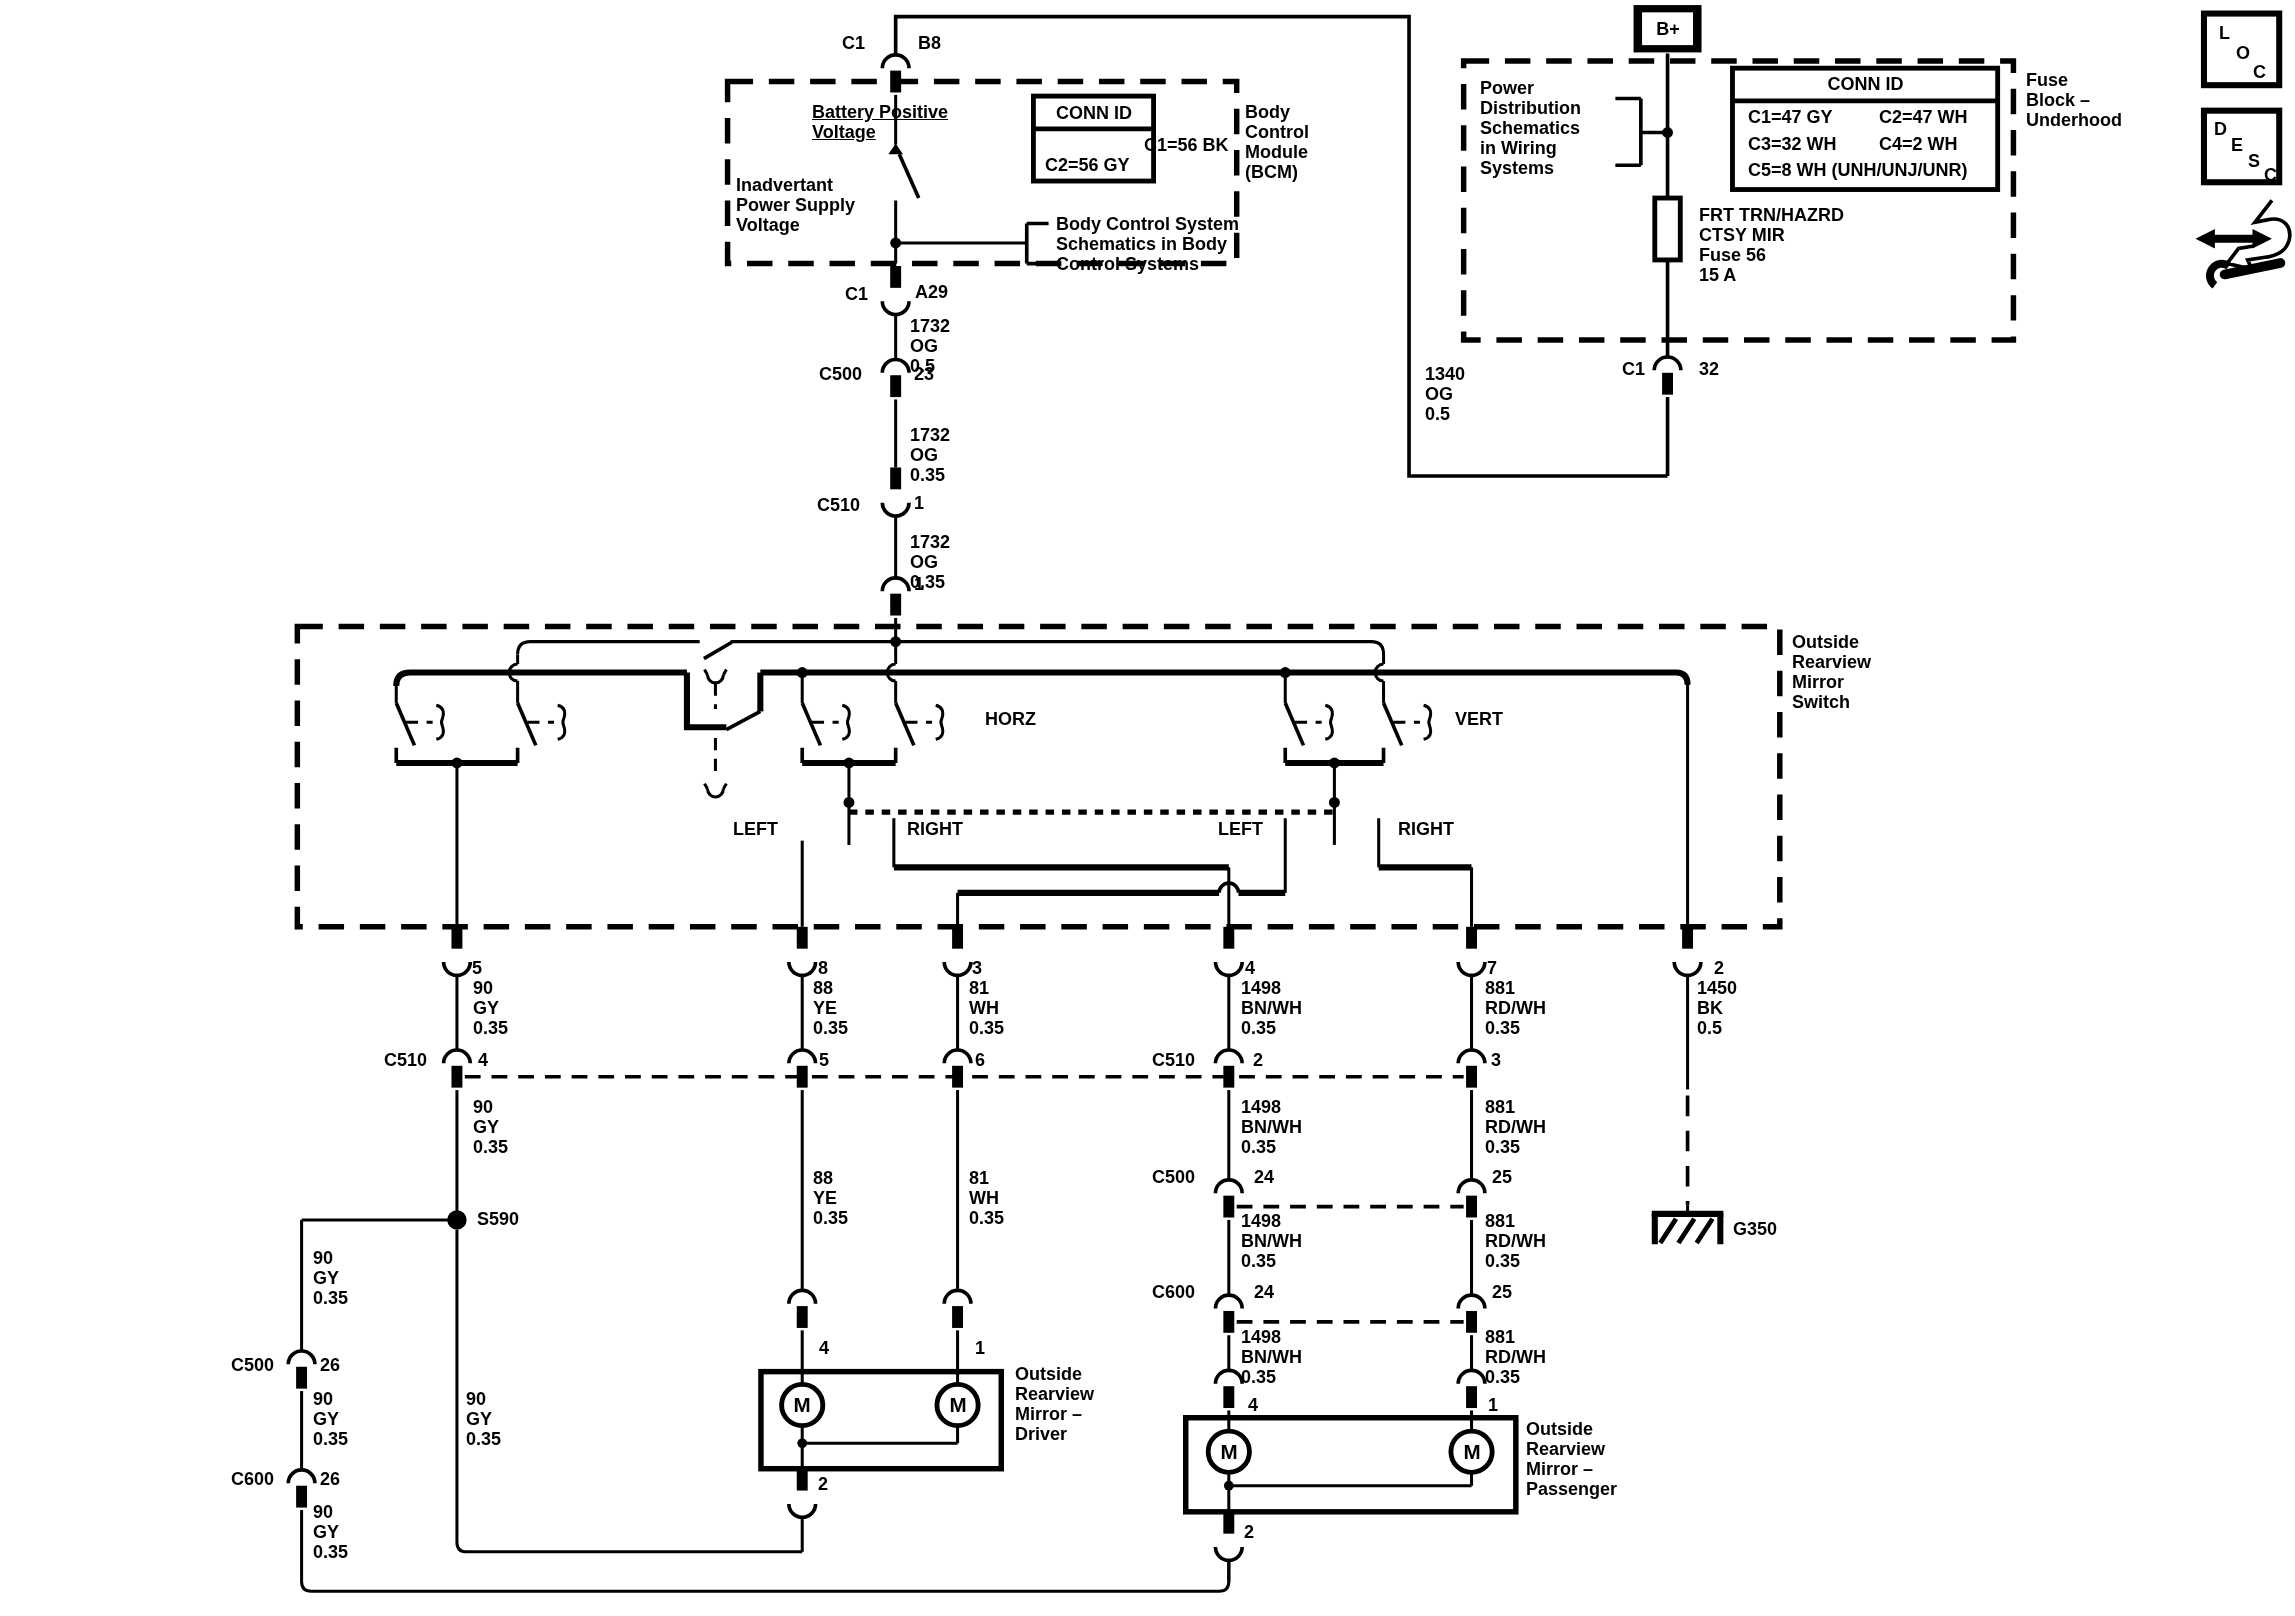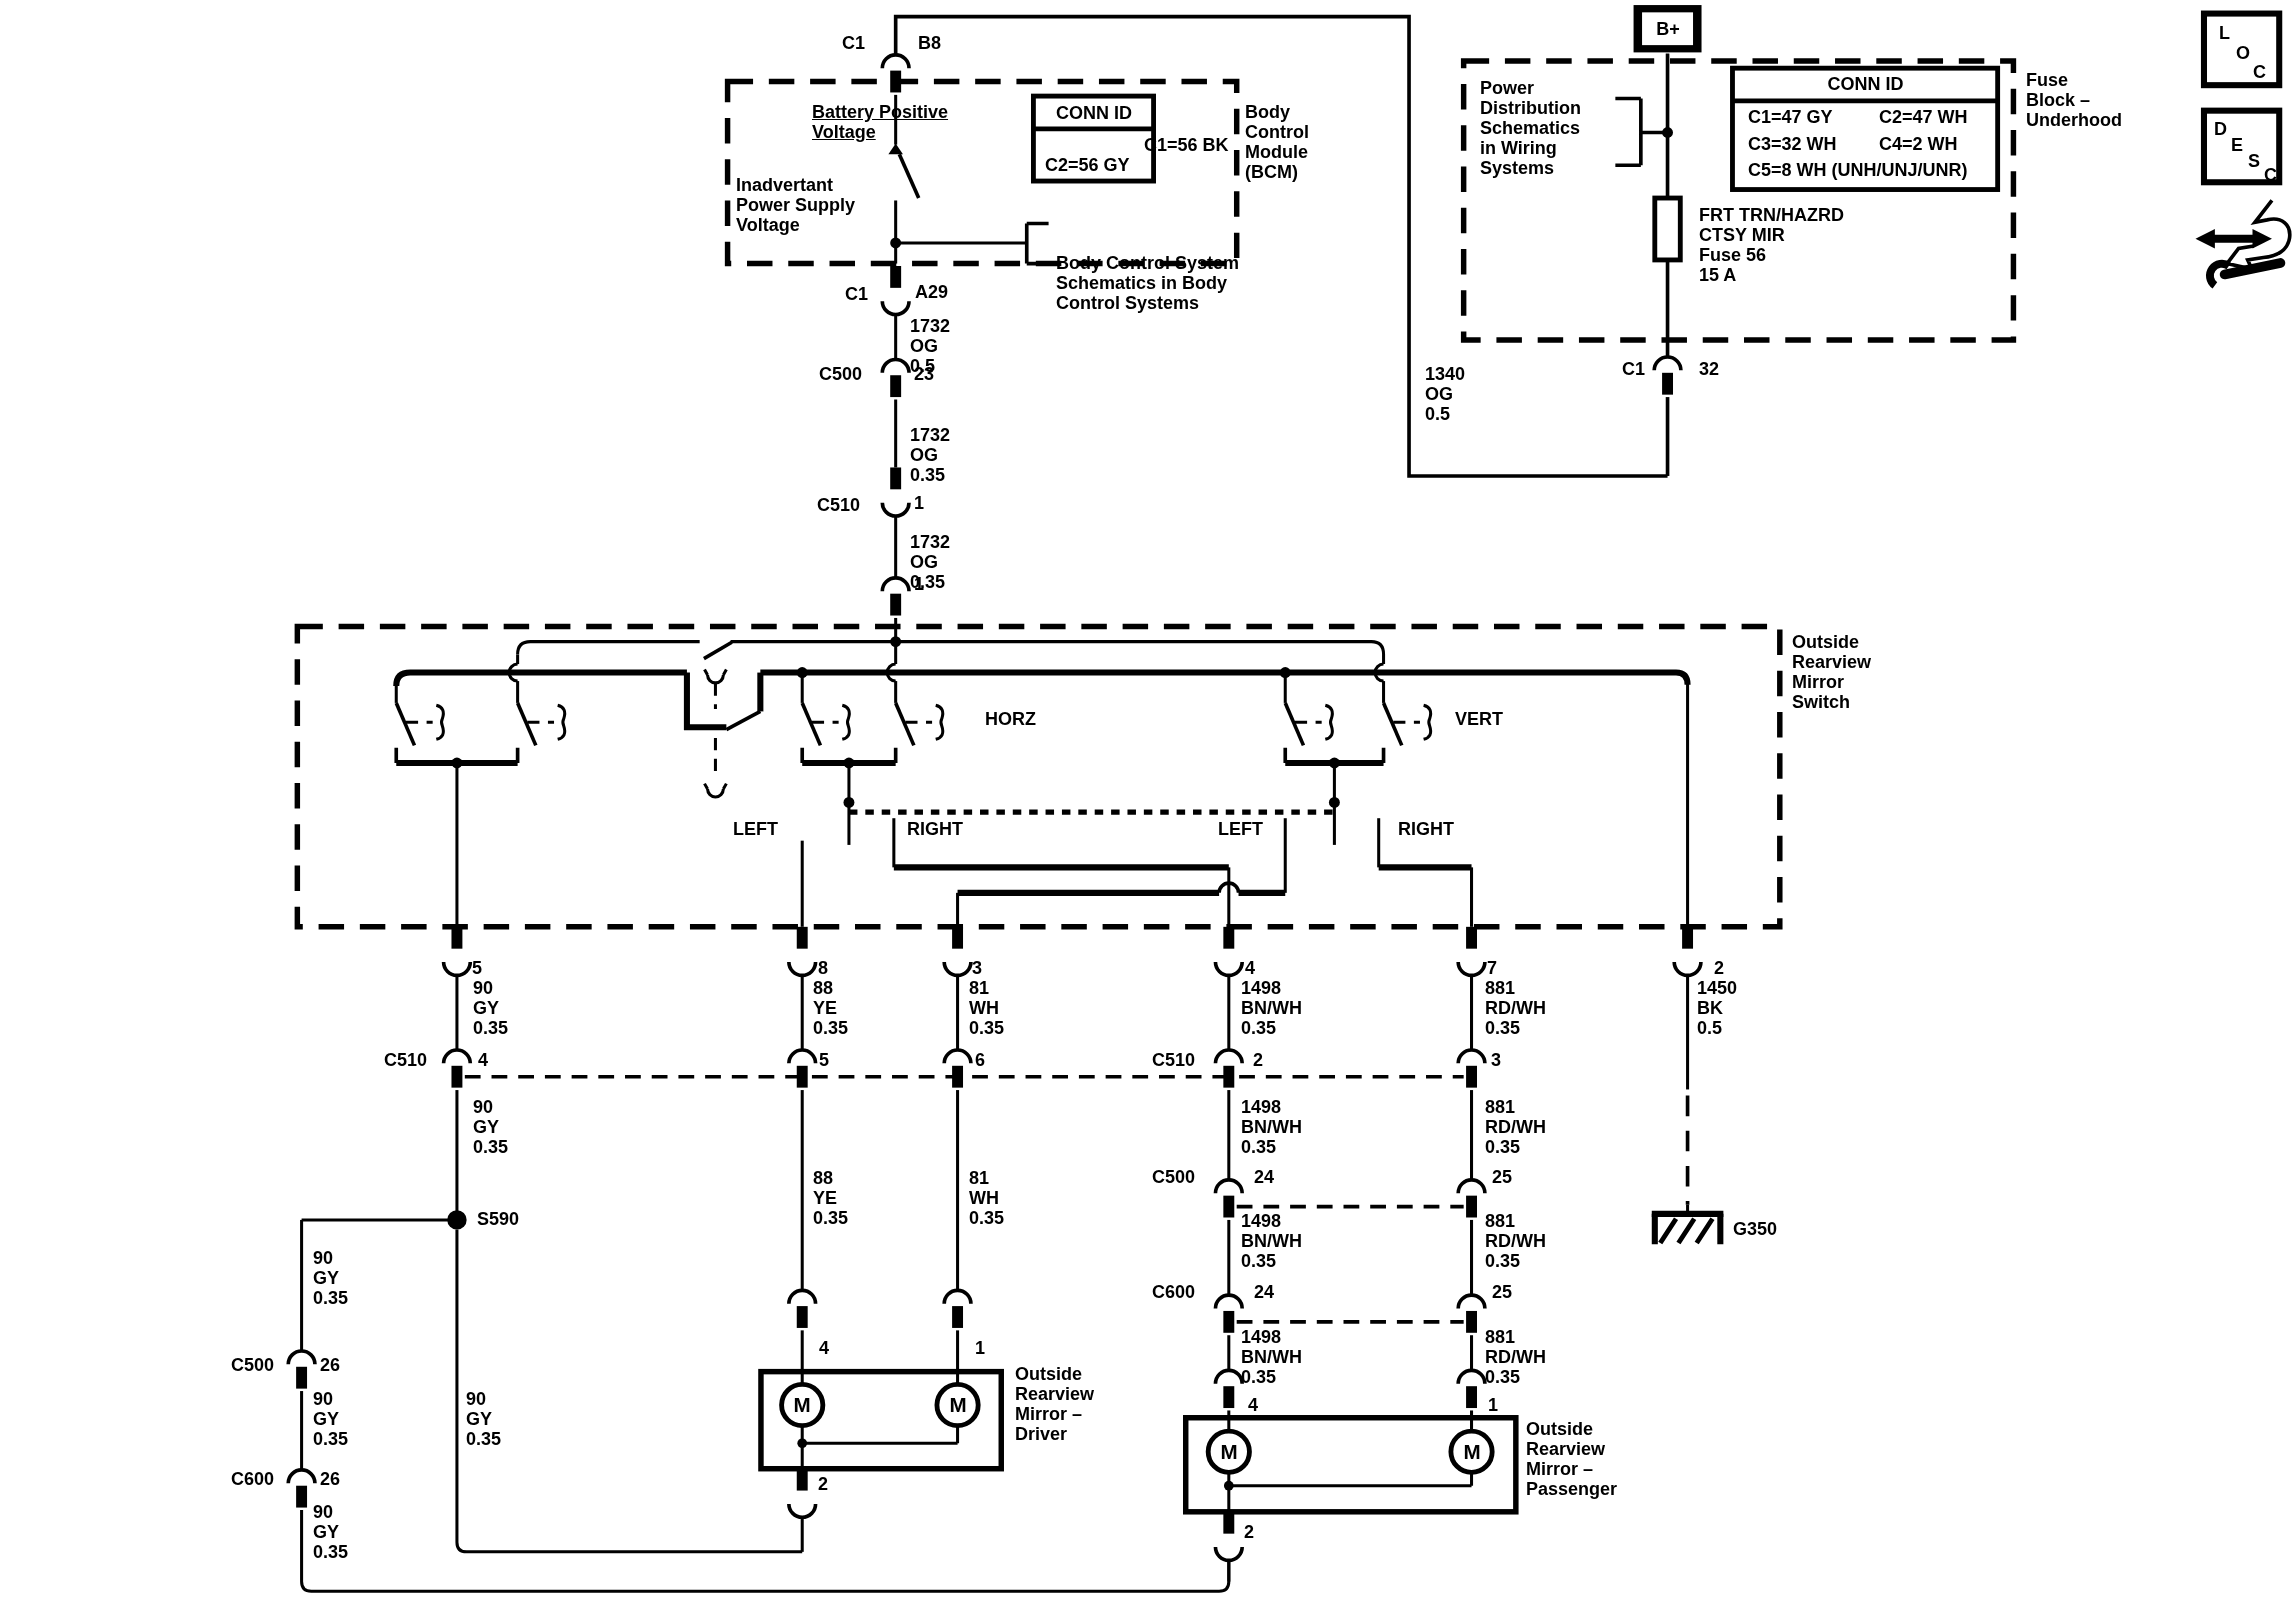--- a/index.html
+++ b/index.html
@@ -352,21 +352,21 @@
 <div class="lb" style="left:918px;top:33px;">B8</div>
 
 <div class="lb" style="left:812px;top:102px;text-decoration:underline;">Battery Positive
 Voltage</div>
 <div class="lb" style="left:736px;top:175px;">Inadvertant
 Power Supply
 Voltage</div>
 <div class="lb ctr" style="left:1034px;top:103px;width:120px;">CONN ID</div>
 <div class="lb" style="left:1100px;top:135px;margin-left:44px;">C1=56 BK</div>
 <div class="lb" style="left:1045px;top:155px;">C2=56 GY</div>
-<div class="lb" style="left:1056px;top:214px;margin-top:39px;">Body Control System
+<div class="lb" style="left:1056px;top:214px;">Body Control System
 Schematics in Body
 Control Systems</div>
 <div class="lb" style="left:1245px;top:102px;">Body
 Control
 Module
 (BCM)</div>
 
 <div class="lb" style="left:845px;top:284px;">C1</div>
 <div class="lb" style="left:915px;top:282px;">A29</div>
 <div class="lb" style="left:910px;top:316px;">1732

